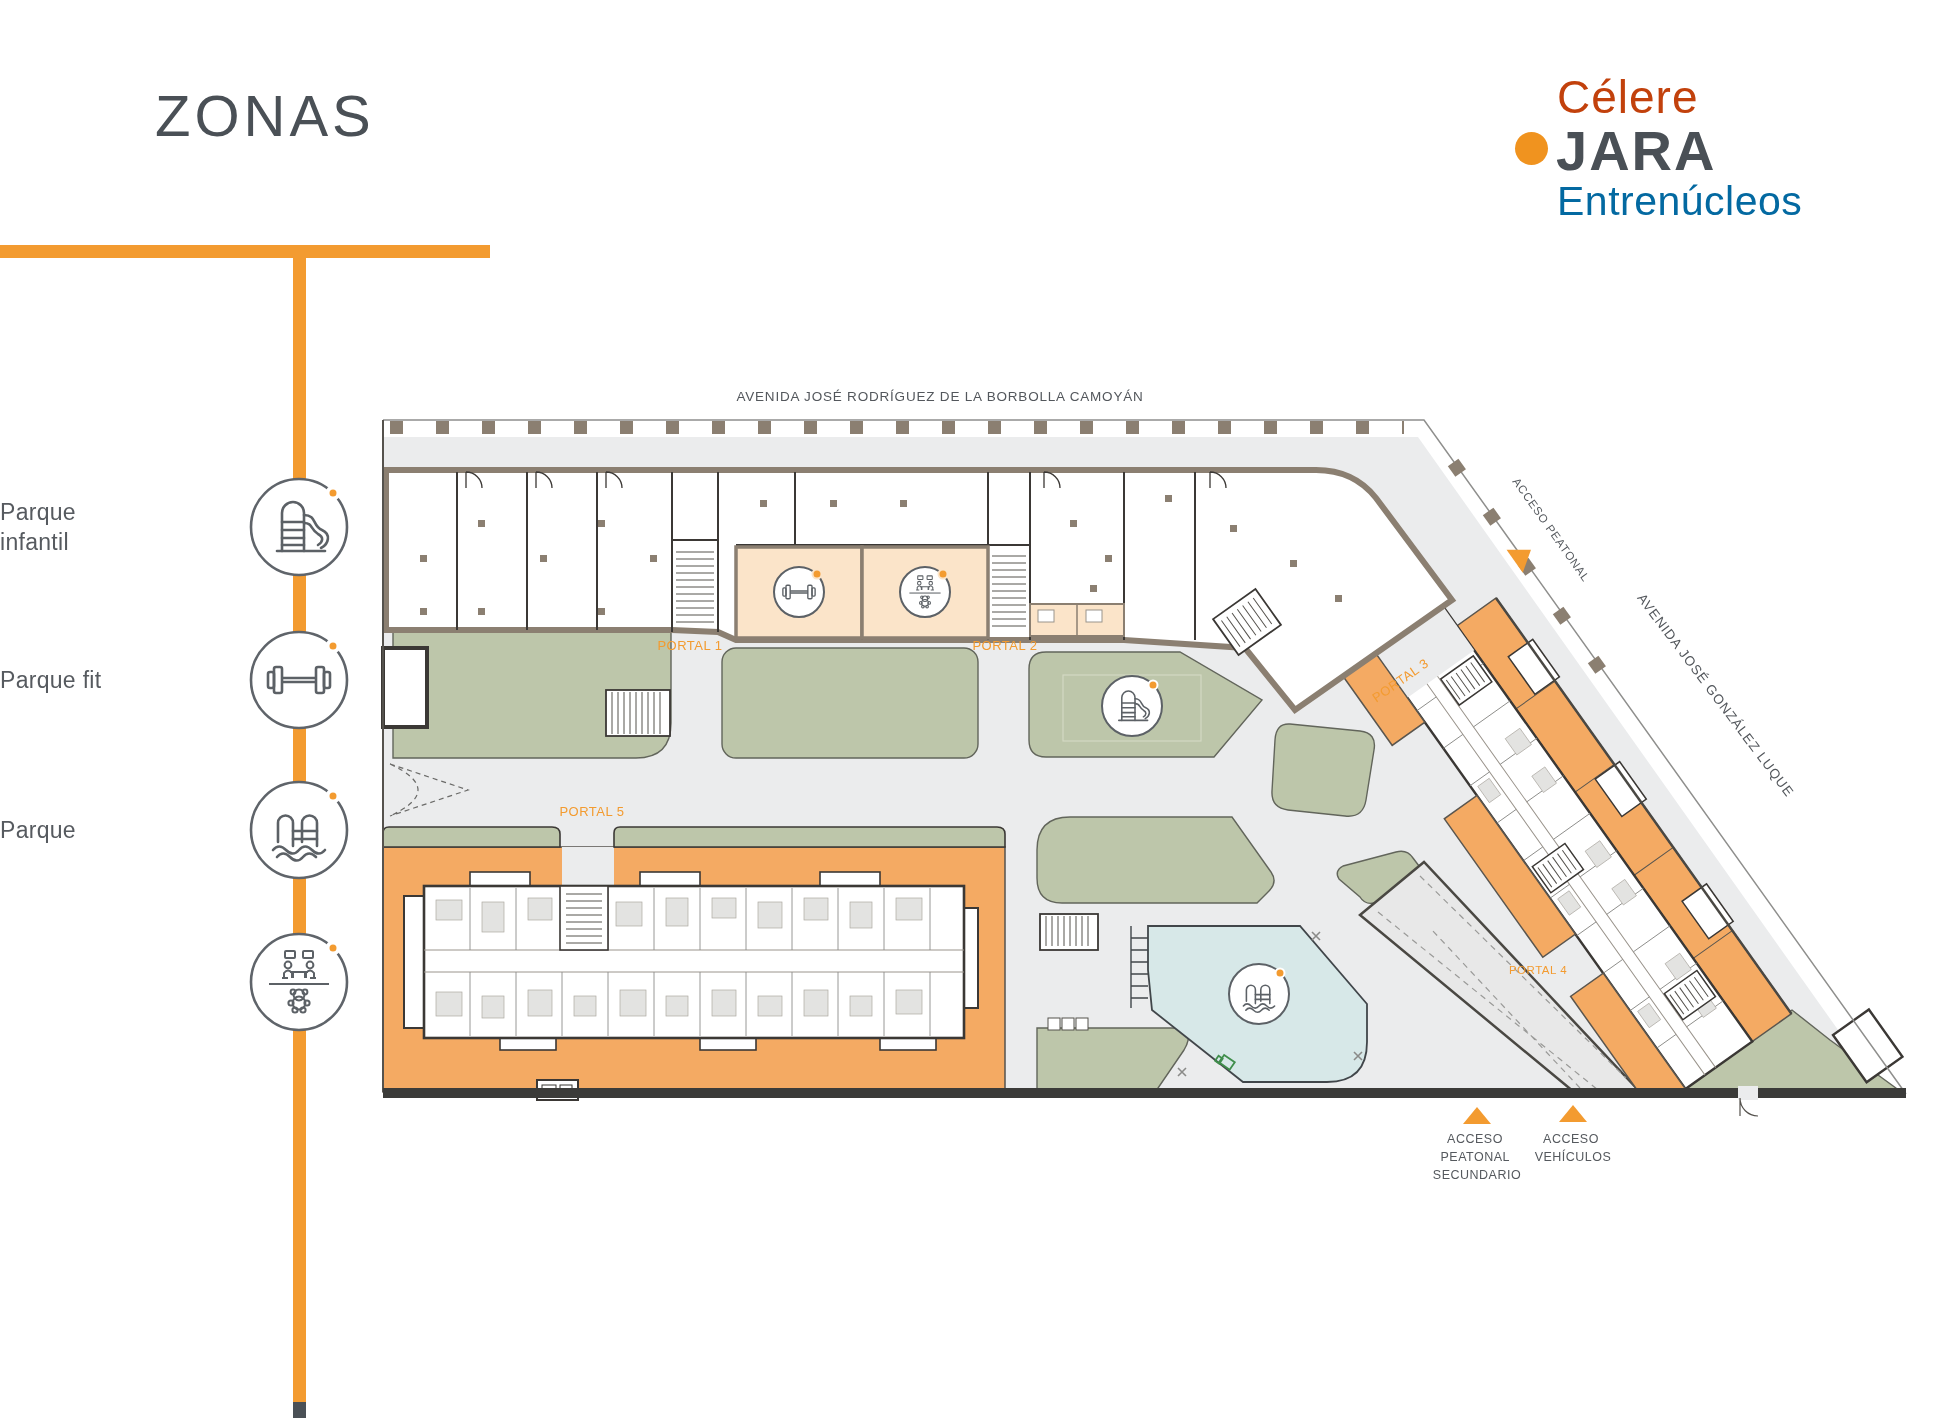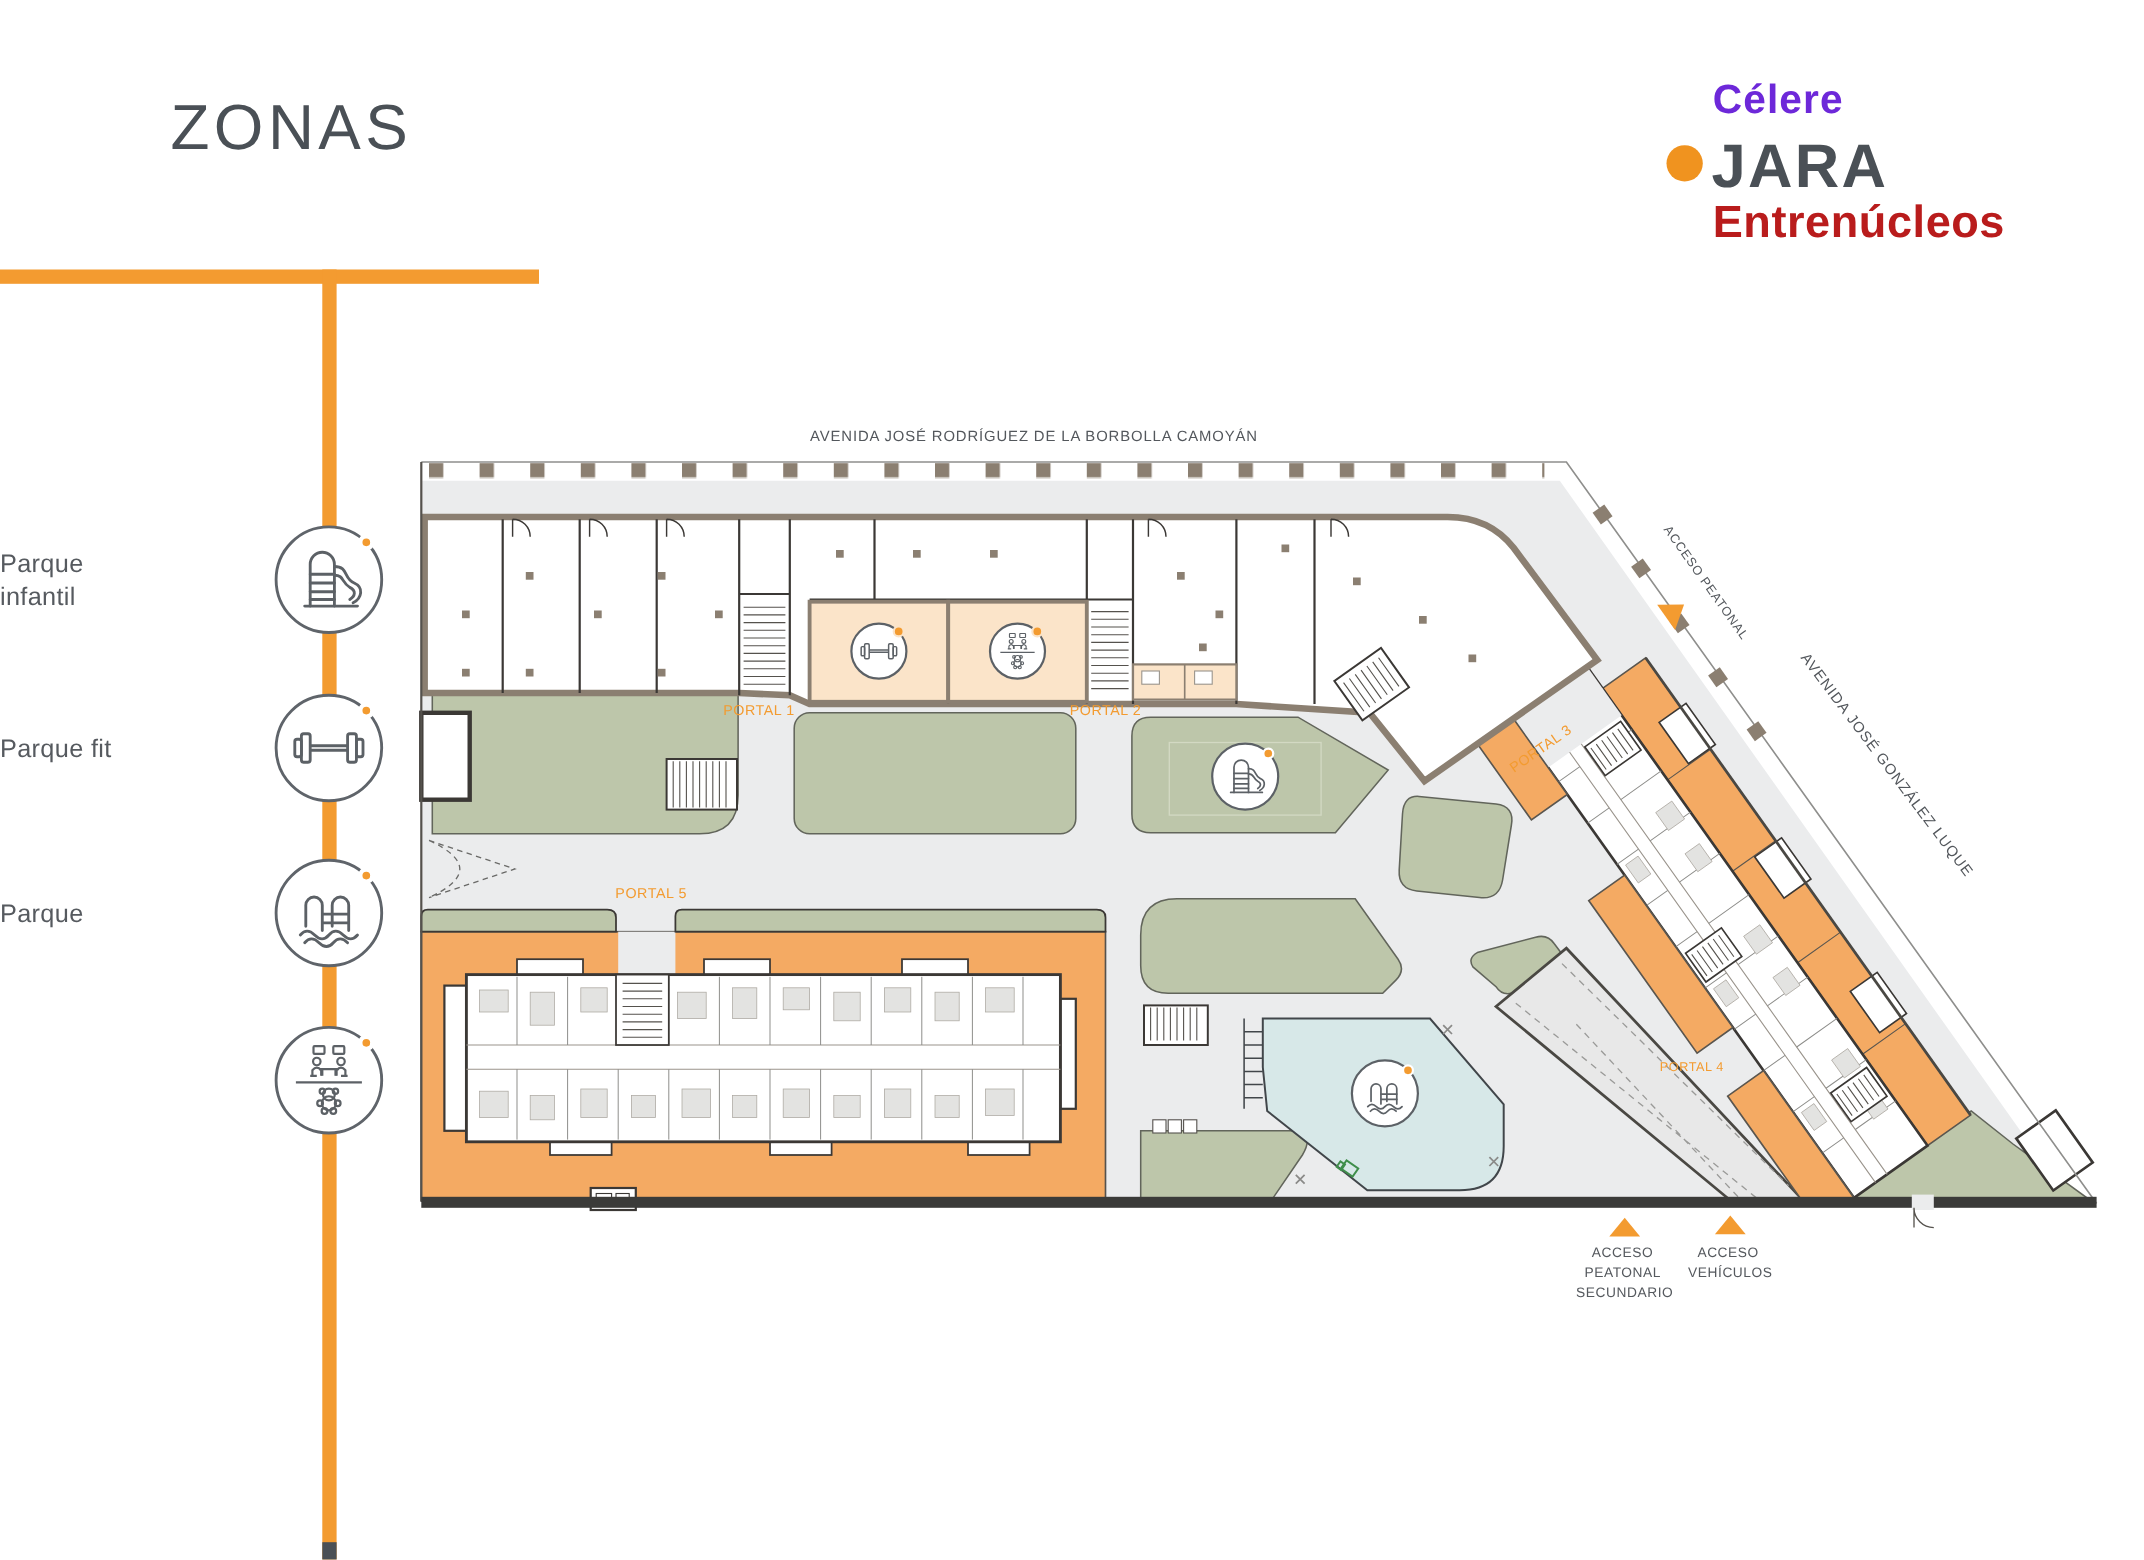--- a/index.html
+++ b/index.html
@@ -4,24 +4,24 @@
 <style>
   html,body{margin:0;padding:0;background:#ffffff;}
   .stage{position:relative;width:1949px;height:1418px;background:#ffffff;overflow:hidden;
          font-family:"Liberation Sans", sans-serif;}
   .title{position:absolute;left:155px;top:78px;font-size:58px;font-weight:300;letter-spacing:4px;
          color:#4A5056;line-height:76px;}
   .hbar{position:absolute;left:0;top:245px;width:490px;height:13px;background:#F39B30;}
   .vbar{position:absolute;left:293px;top:245px;width:13px;height:1173px;background:#F39B30;}
   .vbar-cap{position:absolute;left:293px;top:1402px;width:13px;height:16px;background:#4A5056;}
   .brand{position:absolute;left:1510px;top:70px;width:420px;}
-  .brand .celere{position:absolute;left:47px;top:0;font-size:37px;font-weight:700;color:#6d28d9;letter-spacing:1px;}
+  .brand .celere{position:absolute;left:47px;top:0;font-size:46px;font-weight:400;color:#c2410c;letter-spacing:1px;}
   .brand .dot{position:absolute;left:5px;top:62px;width:33px;height:33px;border-radius:50%;background:#F0931F;}
   .brand .jara{position:absolute;left:46px;top:48px;font-size:56px;font-weight:700;color:#4A5056;letter-spacing:2px;text-align:right;}
-  .brand .sub{position:absolute;left:47px;top:108px;font-size:41px;font-weight:700;color:#b91c1c;letter-spacing:0.5px;}
+  .brand .sub{position:absolute;left:47px;top:108px;font-size:41px;font-weight:400;color:#0369a1;letter-spacing:0.5px;}
   .legend-label{position:absolute;left:0;width:248px;text-align:left;font-size:23px;color:#565A5F;
          line-height:30px;letter-spacing:0.3px;}
   .licon{position:absolute;left:244px;width:110px;height:110px;}
   svg text{font-family:"Liberation Sans", sans-serif;}
 </style>
 </head>
 <body>
 
 <div class="stage">
 

